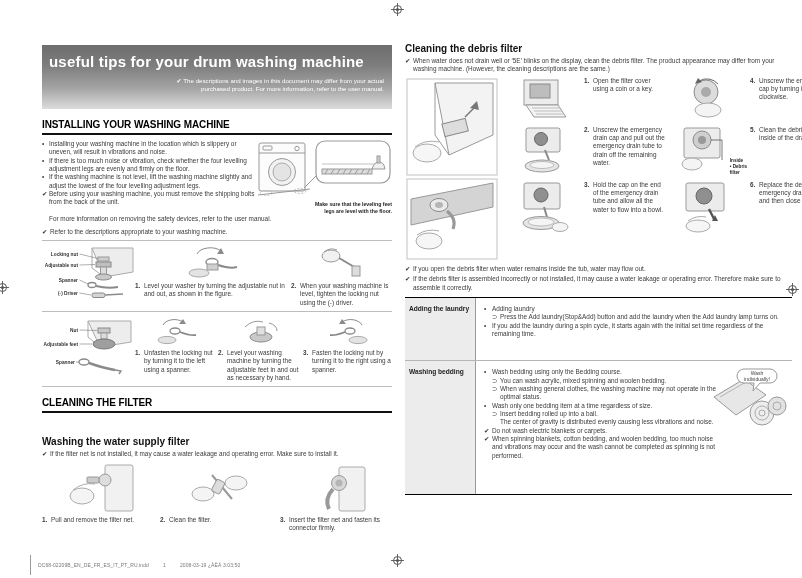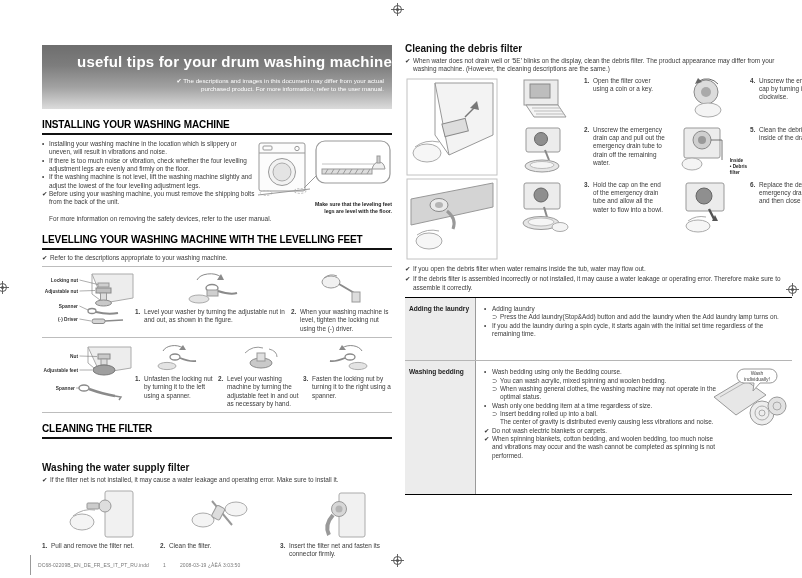--- a/index.html
+++ b/index.html
@@ -3,21 +3,21 @@
 <meta charset="utf-8">
 <style>
   html,body{margin:0;padding:0;background:#fff;}
   .page{position:relative;width:802px;height:578px;background:#fff;overflow:hidden;
         font-family:"Liberation Sans","DejaVu Sans",sans-serif;color:#3b3b3b;font-size:6.4px;line-height:1.3;}
   .col-left{position:absolute;left:42px;top:45px;width:350px;}
   .col-right{position:absolute;left:405px;top:42px;width:387px;}
 
   
   .banner{height:64px;background:linear-gradient(180deg,#6e6e6e 0%,#7d7d7d 32%,#a2a2a2 66%,#dcdcdc 100%);}
-  .banner-title{padding:7px 0 0 7px;font-size:15px;font-weight:bold;color:#fff;letter-spacing:.2px;text-align:right;}
+  .banner-title{padding:7px 0 0 7px;font-size:15px;font-weight:bold;color:#fff;letter-spacing:.2px;}
   .banner-note{margin-top:5px;text-align:right;padding-right:8px;color:#fff;font-size:6.2px;line-height:1.4;}
 
   
   .h-section{margin-top:9px;font-size:10px;font-weight:bold;color:#000;letter-spacing:-.1px;
              border-bottom:2.2px solid #111;padding-bottom:2px;}
   .h-sub{font-weight:bold;font-size:10px;color:#111;margin:22px 0 2px;}
 
   .note-row{display:flex;margin-top:2px;}
   .note-row .m{width:8px;flex:none;}
   .bul{display:flex;}
@@ -166,21 +166,20 @@
           <rect x="121" y="16" width="3" height="7" fill="#cfcfcf" stroke="#999"></rect>
         </svg>
         <div class="inst-caption">
           <div>Make sure that the leveling feet</div>
           <div>legs are level with the floor.</div>
         </div>
       </div>
     </div>
     <div class="inst-more">For more information on removing the safety devices, refer to the user manual.</div>
 
-    <div class="h-section">LEVELLING YOUR WASHING MACHINE WITH THE LEVELLING FEET</div>
     <div class="note-row" style="margin-top:4px;">
       <span class="m">✔</span>
       <span>Refer to the descriptions appropriate to your washing machine.</span>
     </div>
 
     <div class="lev-table">
 
       <div class="lev-row">
         <div class="lev-diagram">
           <svg width="93" height="58" viewBox="0 0 93 58">

